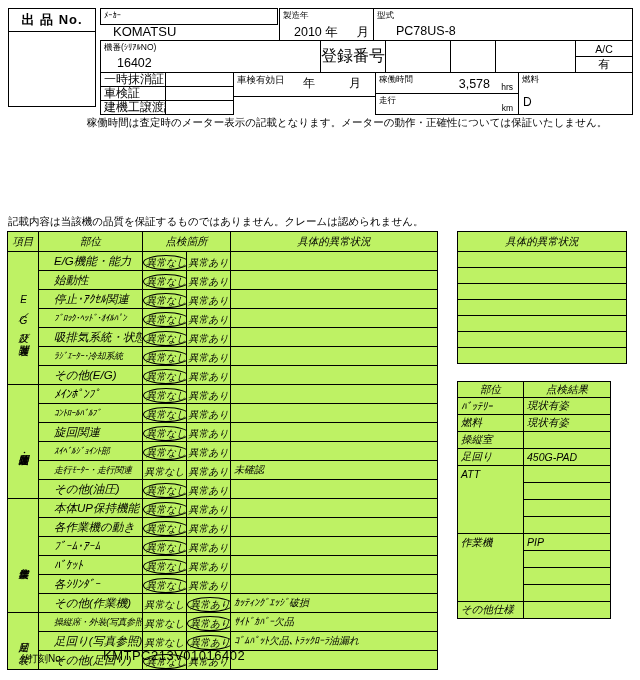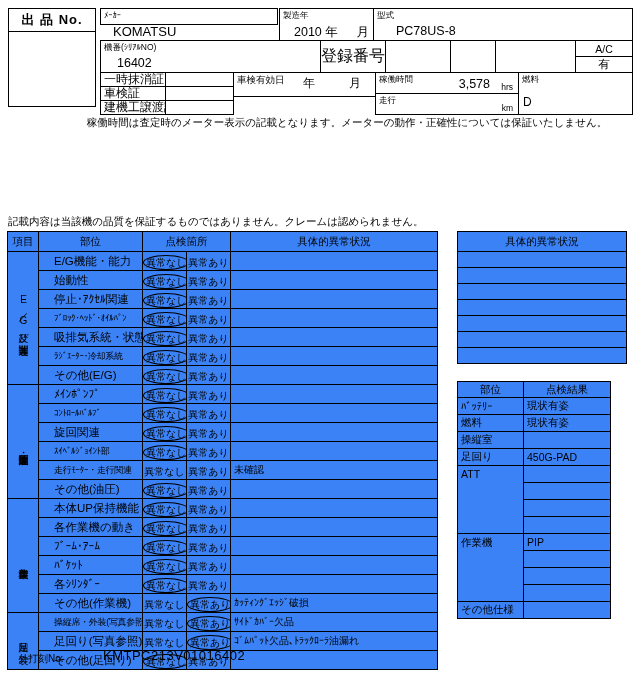--- a/index.html
+++ b/index.html
@@ -16,21 +16,21 @@
   .exhibit-num{text-align:center;font-size:24px;font-weight:bold;letter-spacing:1px;margin-top:22px;}
   
   .hdr{left:100px;top:8px;width:533px;height:107px;}
   .doc-label{font-size:12px;line-height:13px;padding-left:3px;white-space:nowrap;overflow:hidden;}
   .center-cell{display:flex;align-items:center;justify-content:center;font-size:16px;text-align:center;}
   .ac-cell{display:flex;align-items:center;justify-content:center;font-size:10.5px;}
   
   .note1{top:116px;left:60px;right:6px;text-align:center;font-size:10.5px;white-space:nowrap;}
   .note2{top:215px;left:8px;font-size:10.5px;white-space:nowrap;}
   
-  .t{border-collapse:collapse;table-layout:fixed;background:#3b82f6;}
+  .t{border-collapse:collapse;table-layout:fixed;background:#bef264;font-style:italic;}
   .t th,.t td{border:1px solid #000;padding:0;overflow:hidden;white-space:nowrap;}
   .main th{height:19px;font-size:10.5px;font-weight:normal;}
   .main td{height:16px;}
   td.part{font-size:11.5px;padding-left:15px;}
   td.part.sm{font-size:9px;letter-spacing:-0.3px;}
   td.chk{text-align:center;margin-top:32px;}
   .mark{font-size:10px;display:inline-block;line-height:11px;}
   .circled{border:1px solid #000;border-radius:50%;padding:1px 2px;}
   td.remark{font-size:10px;padding-left:3px;}
   td.vert{text-align:center;vertical-align:middle;}

